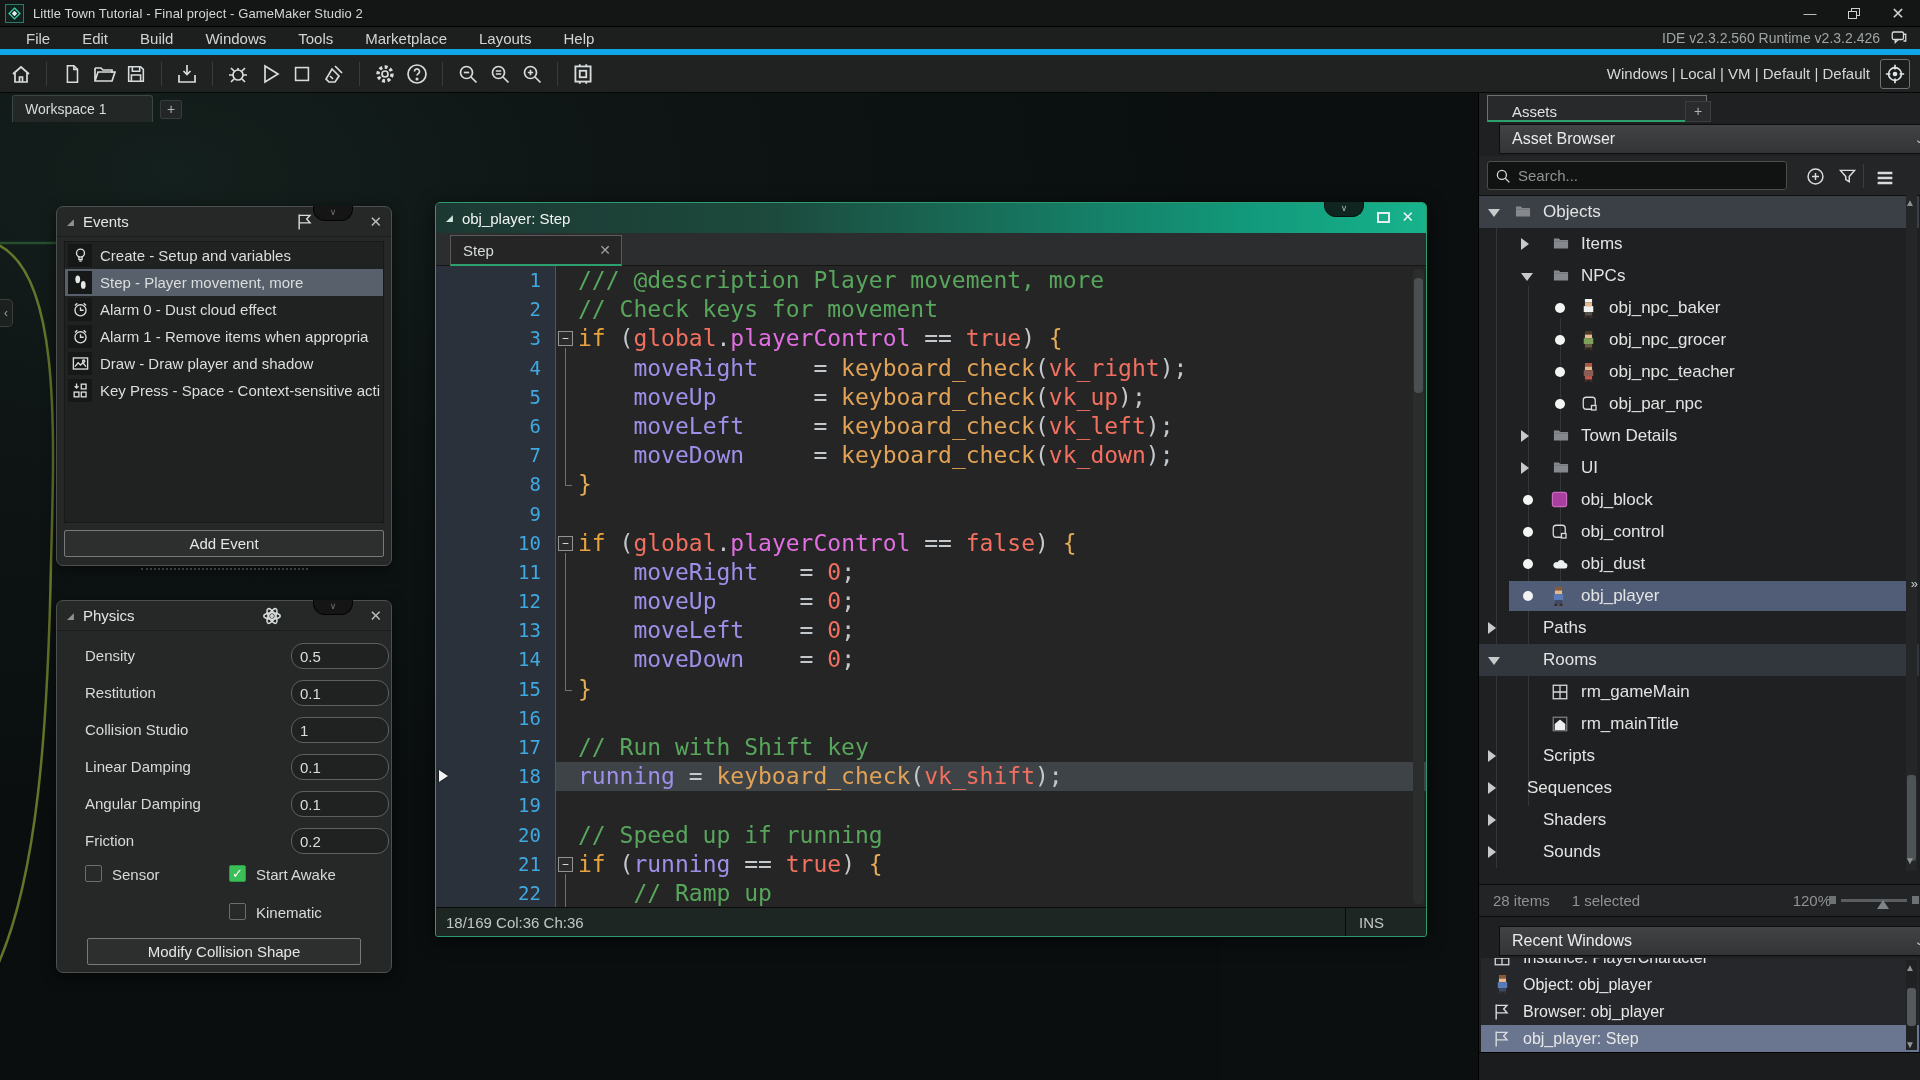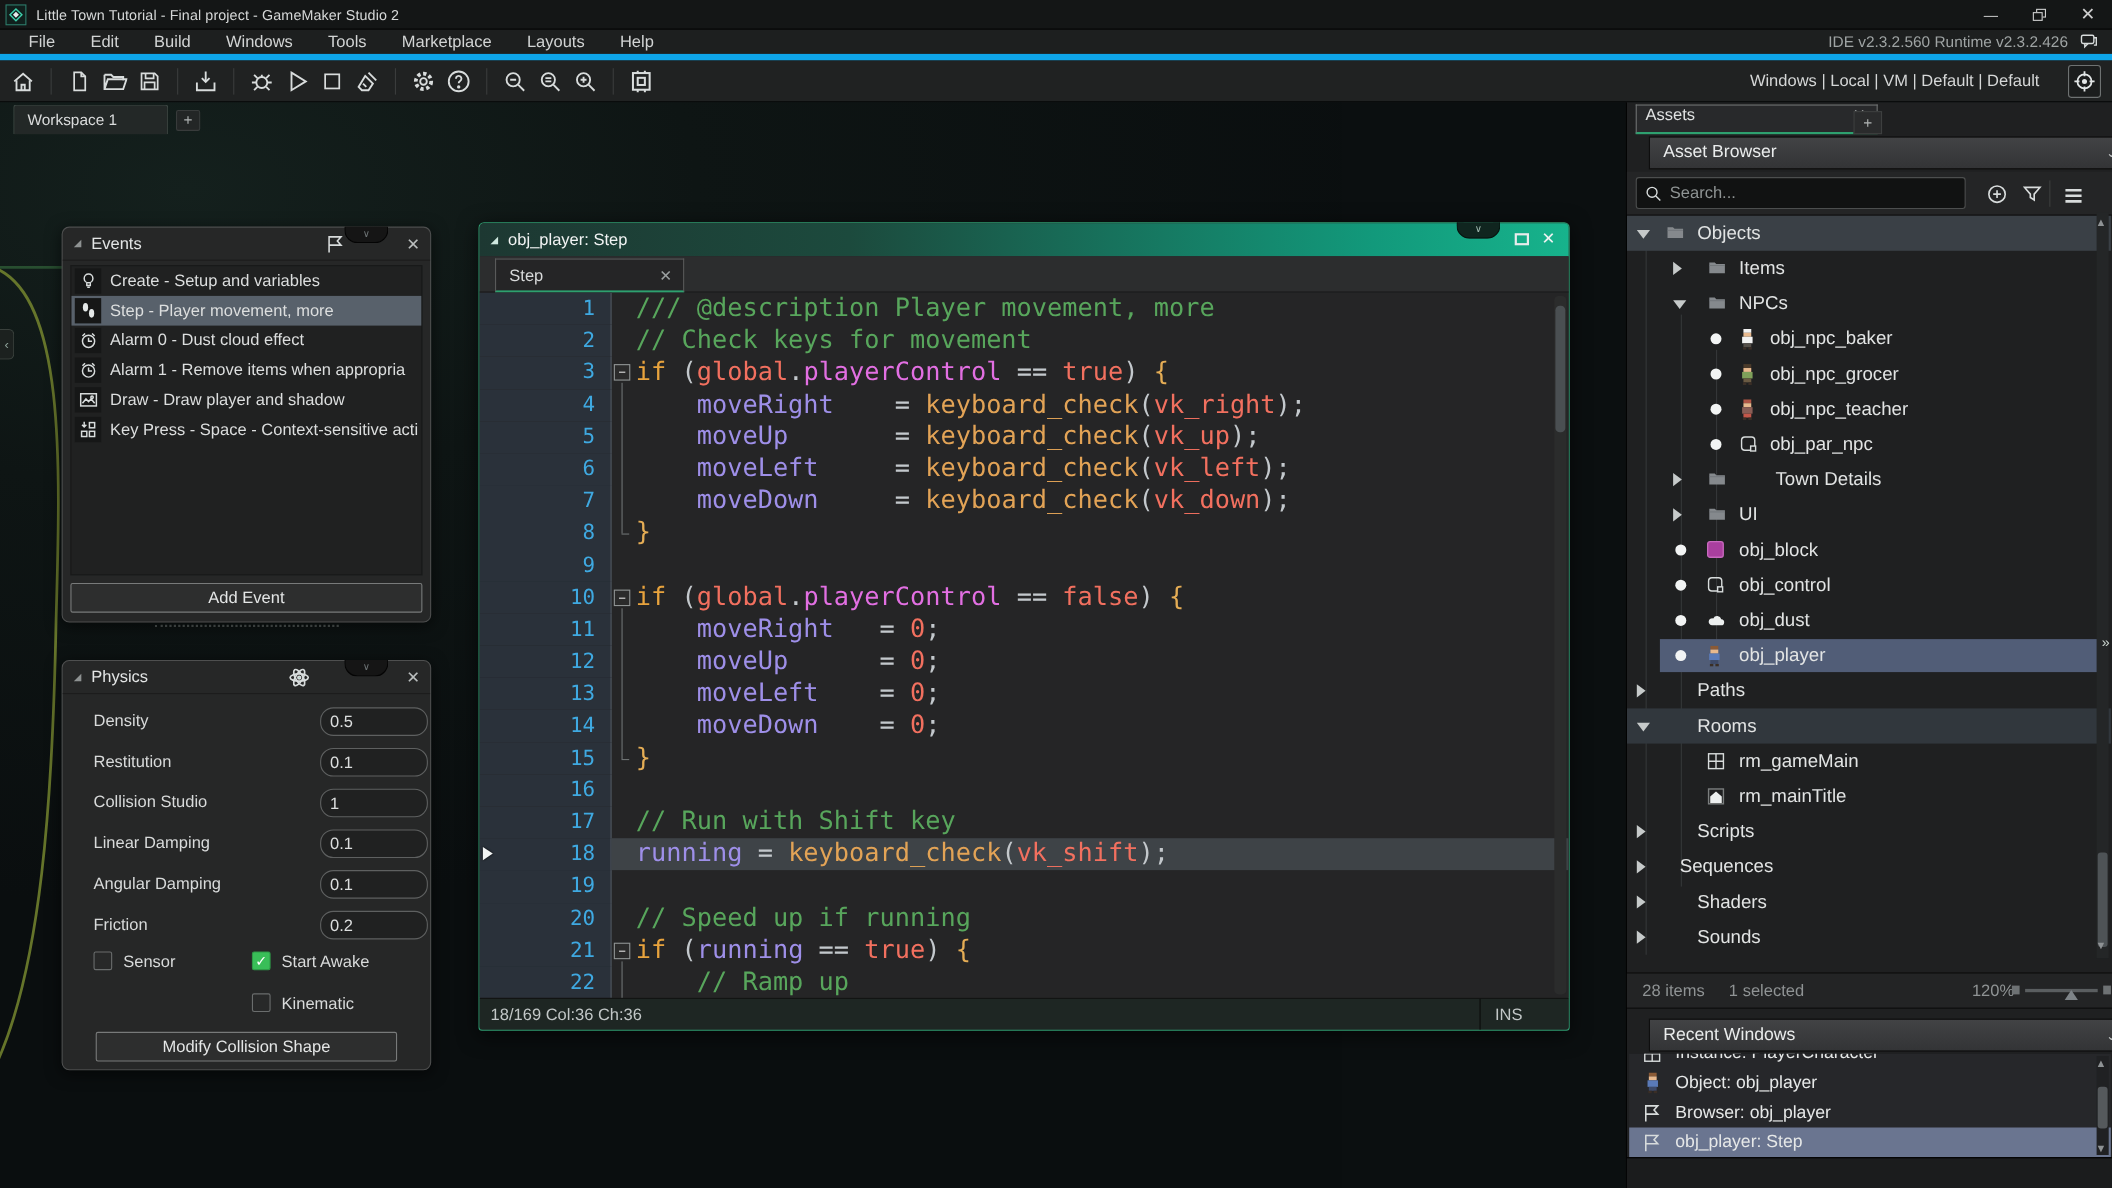--- a/index.html
+++ b/index.html
@@ -15,21 +15,21 @@
   .winbtn{width:44px;height:100%;display:flex;align-items:center;justify-content:center;color:#CFCFCF;font-size:13px}
   #menubar{position:absolute;left:0;top:27px;width:1920px;height:28px;background:#1D1F1F;border-bottom:6px solid #0ea5e9;display:flex;align-items:center}
   #menu-items{display:flex;align-items:center;padding-left:12px;gap:4px}
   .menu-item{font-size:15px;color:#D2D4D4;padding:3px 14px}
   #menu-right{margin-left:auto;display:flex;align-items:center;gap:8px;padding-right:10px}
   #version-text{font-size:14px;color:#9FA4A4}
   #toolbar{position:absolute;left:0;top:55px;width:1920px;height:38px;background:#202222;border-bottom:1px solid #060808;display:flex;align-items:center}
   #tb-icons{display:flex;align-items:center;padding-left:6px;gap:2px}
   .tbtn{width:30px;height:30px;display:flex;align-items:center;justify-content:center;border-radius:2px}
   .tb-sep{width:1px;height:24px;background:#3A3C3C;margin:0 8px}
-  #tb-right{margin-left:auto;display:flex;align-items:center;gap:26px;padding-right:10px}
+  #tb-right{margin-left:auto;display:flex;align-items:center;gap:10px;padding-right:10px}
   #target-text{font-size:15px;color:#D5D7D7}
   #target-btn{width:30px;height:30px;border:1px solid #6E7272;border-radius:3px;display:flex;align-items:center;justify-content:center;background:#1B1D1D}
 
   
   #workspace{position:absolute;left:0;top:93px;width:1220px;height:987px;background:radial-gradient(1100px 650px at 14% 8%,#14201D 0%,#0E1514 42%,#0A0E0F 100%)}
   #tabbar{position:absolute;left:0;top:0;width:100%;height:29px}
   #ws-tab{position:absolute;left:12px;top:2px;width:141px;height:27px;background:#232827;border:1px solid #3C4642;border-bottom:none;border-radius:3px 3px 0 0;display:flex;align-items:center;padding-left:12px;font-size:14px;color:#DADCDC}
   #ws-newtab{position:absolute;left:160px;top:7px;width:22px;height:19px;background:#232626;border:1px solid #383B3B;border-radius:2px;color:#AEB2B2;font-size:14px;text-align:center;line-height:17px}
 
   
@@ -73,21 +73,21 @@
   .lnmark{position:absolute;left:3px;top:8px;width:0;height:0;border-left:9px solid #F2F4F4;border-top:6px solid transparent;border-bottom:6px solid transparent;filter:drop-shadow(0 0 1px #000)}
   #cw-status{position:absolute;left:0;bottom:0;width:100%;height:29px;background:#1E2623;border-top:1px solid #0B0B0B;display:flex;align-items:center;border-radius:0 0 3px 3px}
   #cw-status-left{font-size:15px;color:#C2C7C7;padding-left:10px}
   #cw-status-right{position:absolute;right:42px;font-size:15px;color:#C2C7C7}
   #cw-status-sep{position:absolute;right:80px;top:0;width:1px;height:100%;background:#0B0B0B}
   #cw-scroll{position:absolute;right:3px;top:75px;width:9px;height:115px;background:#4A4F52;border-radius:4px}
   #cw-scrolltrack{position:absolute;right:2px;top:66px;width:11px;bottom:32px;background:#2B2C2C;border-radius:4px}
 
   
   #rightdock{position:absolute;left:1478px;top:93px;width:442px;height:987px;background:#1F2021;border-left:1px solid #000}
-  #ab-tab{position:absolute;left:8px;top:2px;width:220px;height:27px;background:#28292B;border:1px solid #6E7070;border-bottom:2px solid #2EA06F;display:flex;align-items:flex-start;padding-left:8px;font-size:15px;color:#E0E2E2}
+  #ab-tab{position:absolute;left:8px;top:2px;width:220px;height:27px;background:#28292B;border:1px solid #6E7070;border-bottom:2px solid #2EA06F;display:flex;align-items:flex-end;padding-left:24px;font-size:15px;color:#E0E2E2}
   #ab-tab-x{margin-left:auto;margin-right:10px;color:#AEB2B2;font-size:14px}
   #ab-newtab{position:absolute;left:206px;top:8px;width:26px;height:21px;background:#2A2B2C;border:1px solid #3D3F3F;color:#B0B4B4;font-size:14px;text-align:center;line-height:19px}
   .dock-bar{position:absolute;left:20px;width:438px;height:30px;background:linear-gradient(180deg,#424345 0%,#333436 100%);border:1px solid #0E0E0E;display:flex;align-items:center;padding-left:12px;font-size:16px;color:#EAECEC}
   .dock-bar .chev{margin-left:auto;margin-right:12px;color:#C8CCCC;font-size:11px}
   #search-row{position:absolute;left:0;top:63px;width:442px;height:40px;border-bottom:1px solid #0E0E0E;background:#242526}
   #search-input{position:absolute;left:8px;top:5px;width:300px;height:29px;background:#111212;border:1px solid #4C4E4E;border-radius:3px;color:#C8CCCC;font-size:15px;padding-left:30px;outline:none}
   #search-input::placeholder{color:#8F9494}
   .srch-ico{position:absolute;z-index:2}
   #tree{position:absolute;left:0;top:103px;width:442px;height:672px;overflow:hidden}
   .trow{position:relative;height:32px;display:flex;align-items:center;white-space:nowrap}
@@ -664,21 +664,21 @@
         <div class="tlabel" style="left: 130px;">obj_par_npc</div>
       </div>
       <div class="trow">
         <div class="tarrow closed" style="left: 42px; top: 10px;"></div>
         <div class="ticon" style="left: 72px; top: 7px;">
           <svg width="20" height="17" viewBox="0 0 24 24" fill="none" stroke="#D8DCDC" stroke-width="1.7">
             <path d="M2 5h7l2 2h11v12H2z" fill="#85898D" stroke="none"></path>
             <path d="M2 9h20" stroke="#6E7276" stroke-width="1"></path>
           </svg>
         </div>
-        <div class="tlabel" style="left: 102px; margin-left: 33px;">Town Details</div>
+        <div class="tlabel" style="left: 102px;">Town Details</div>
       </div>
       <div class="trow">
         <div class="tarrow closed" style="left: 42px; top: 10px;"></div>
         <div class="ticon" style="left: 72px; top: 7px;">
           <svg width="20" height="17" viewBox="0 0 24 24" fill="none" stroke="#D8DCDC" stroke-width="1.7">
             <path d="M2 5h7l2 2h11v12H2z" fill="#85898D" stroke="none"></path>
             <path d="M2 9h20" stroke="#6E7276" stroke-width="1"></path>
           </svg>
         </div>
         <div class="tlabel" style="left: 102px;">UI</div>

